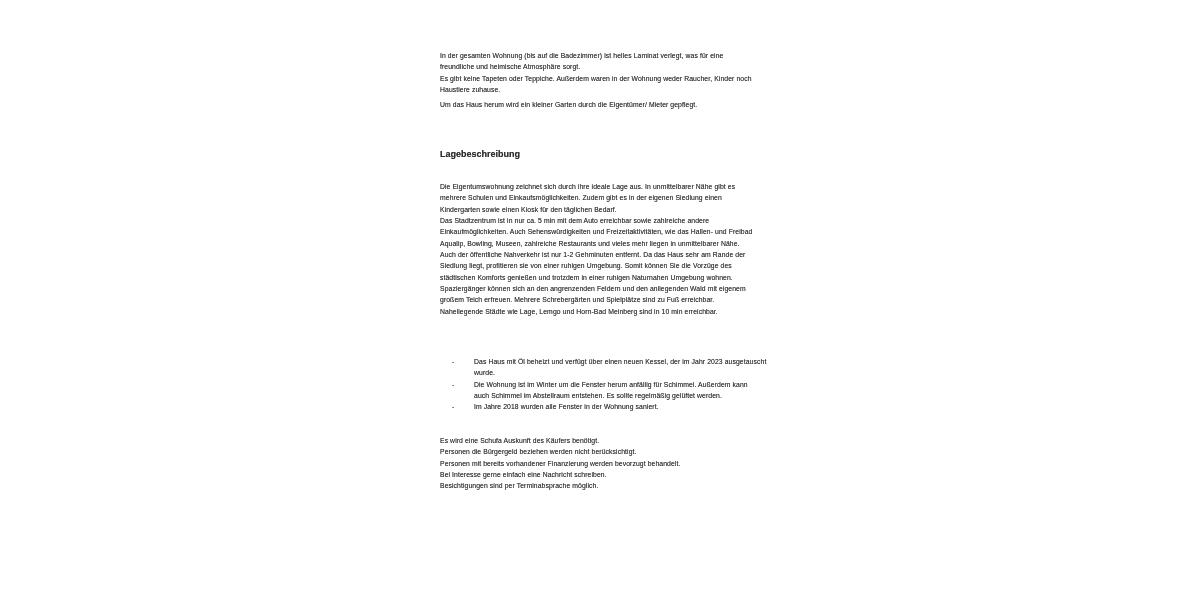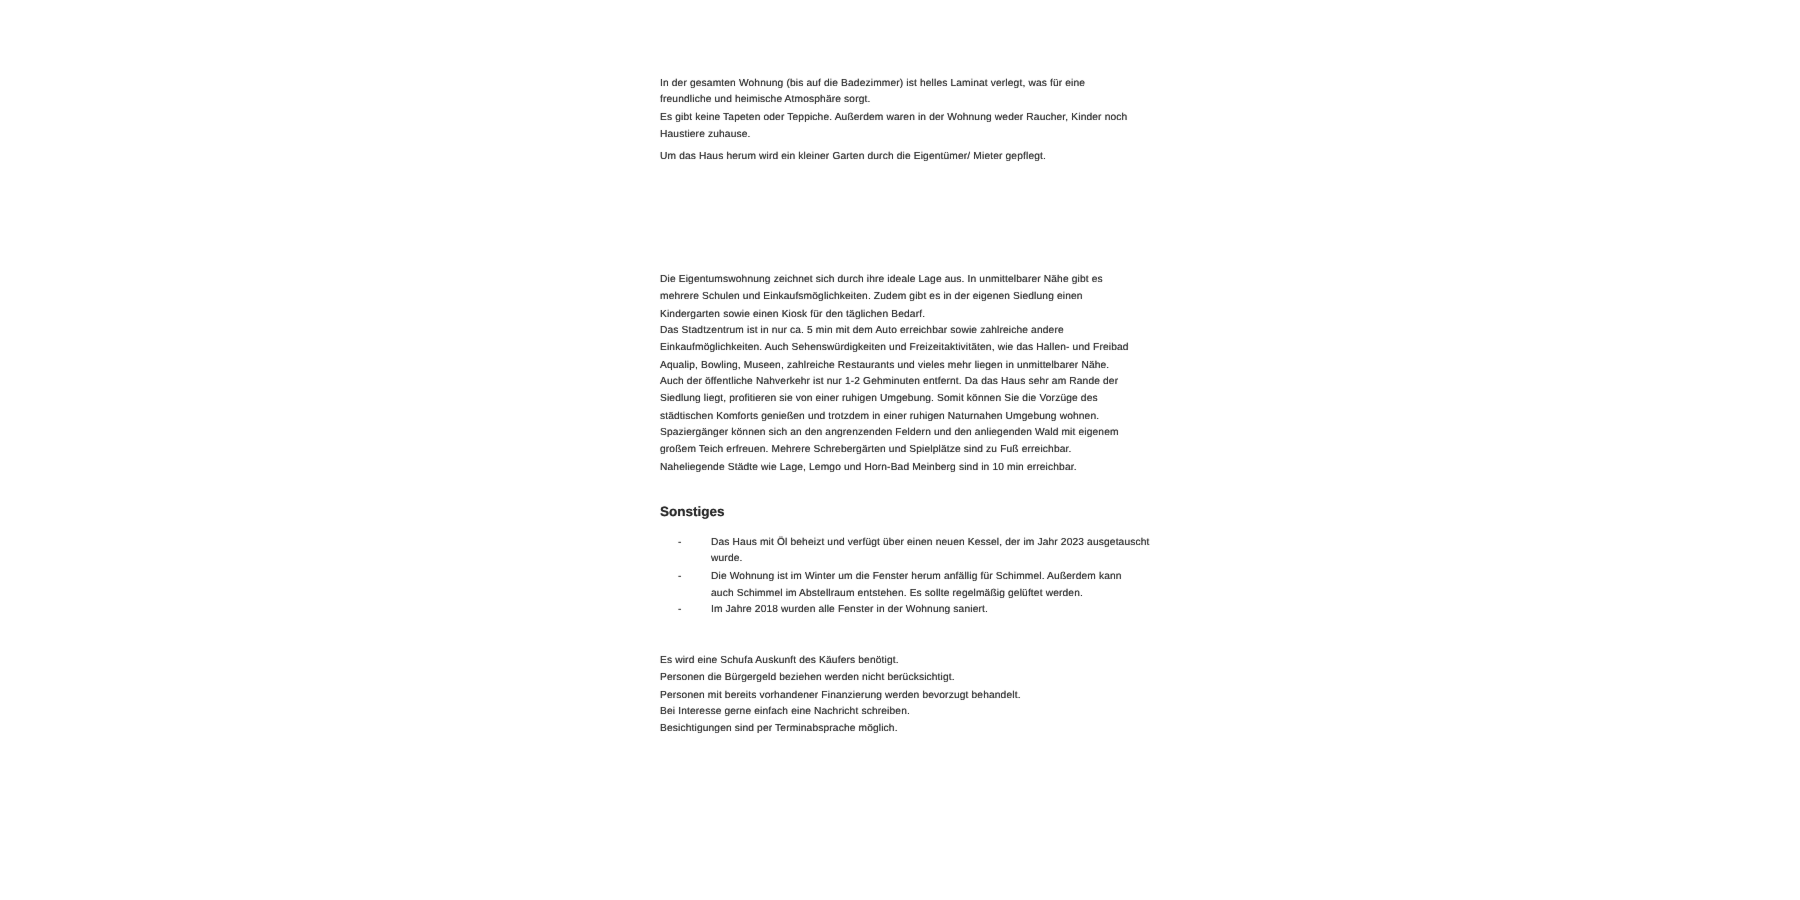--- a/index.html
+++ b/index.html
@@ -62,37 +62,37 @@
     <div class="line">In der gesamten Wohnung (bis auf die Badezimmer) ist helles Laminat verlegt, was für eine</div>
     <div class="line">freundliche und heimische Atmosphäre sorgt.</div>
     <div class="line">Es gibt keine Tapeten oder Teppiche. Außerdem waren in der Wohnung weder Raucher, Kinder noch</div>
     <div class="line">Haustiere zuhause.</div>
   </div>
 
   <div class="block" style="top:99px">
     <div class="line">Um das Haus herum wird ein kleiner Garten durch die Eigentümer/ Mieter gepflegt.</div>
   </div>
 
+  <h2 class="heading block" style="top:148px">Lagebeschreibung</h2>
 
   <div class="block" style="top:181px">
     <div class="line">Die Eigentumswohnung zeichnet sich durch ihre ideale Lage aus. In unmittelbarer Nähe gibt es</div>
     <div class="line">mehrere Schulen und Einkaufsmöglichkeiten. Zudem gibt es in der eigenen Siedlung einen</div>
     <div class="line">Kindergarten sowie einen Kiosk für den täglichen Bedarf.</div>
     <div class="line">Das Stadtzentrum ist in nur ca. 5 min mit dem Auto erreichbar sowie zahlreiche andere</div>
     <div class="line">Einkaufmöglichkeiten. Auch Sehenswürdigkeiten und Freizeitaktivitäten, wie das Hallen- und Freibad</div>
     <div class="line">Aqualip, Bowling, Museen, zahlreiche Restaurants und vieles mehr liegen in unmittelbarer Nähe.</div>
     <div class="line">Auch der öffentliche Nahverkehr ist nur 1-2 Gehminuten entfernt. Da das Haus sehr am Rande der</div>
     <div class="line">Siedlung liegt, profitieren sie von einer ruhigen Umgebung. Somit können Sie die Vorzüge des</div>
     <div class="line">städtischen Komforts genießen und trotzdem in einer ruhigen Naturnahen Umgebung wohnen.</div>
     <div class="line">Spaziergänger können sich an den angrenzenden Feldern und den anliegenden Wald mit eigenem</div>
     <div class="line">großem Teich erfreuen. Mehrere Schrebergärten und Spielplätze sind zu Fuß erreichbar.</div>
     <div class="line">Naheliegende Städte wie Lage, Lemgo und Horn-Bad Meinberg sind in 10 min erreichbar.</div>
   </div>
 
-  <h2 class="heading block" style="top:335px">Sonstiges</h2>
 
   <div class="block" style="top:356px">
 
     <div class="bullet-item">
       <span class="bullet-dash">-</span>
       <div class="bullet-text">
         <div class="line">Das Haus mit Öl beheizt und verfügt über einen neuen Kessel, der im Jahr 2023 ausgetauscht</div>
         <div class="line">wurde.</div>
       </div>
     </div>

